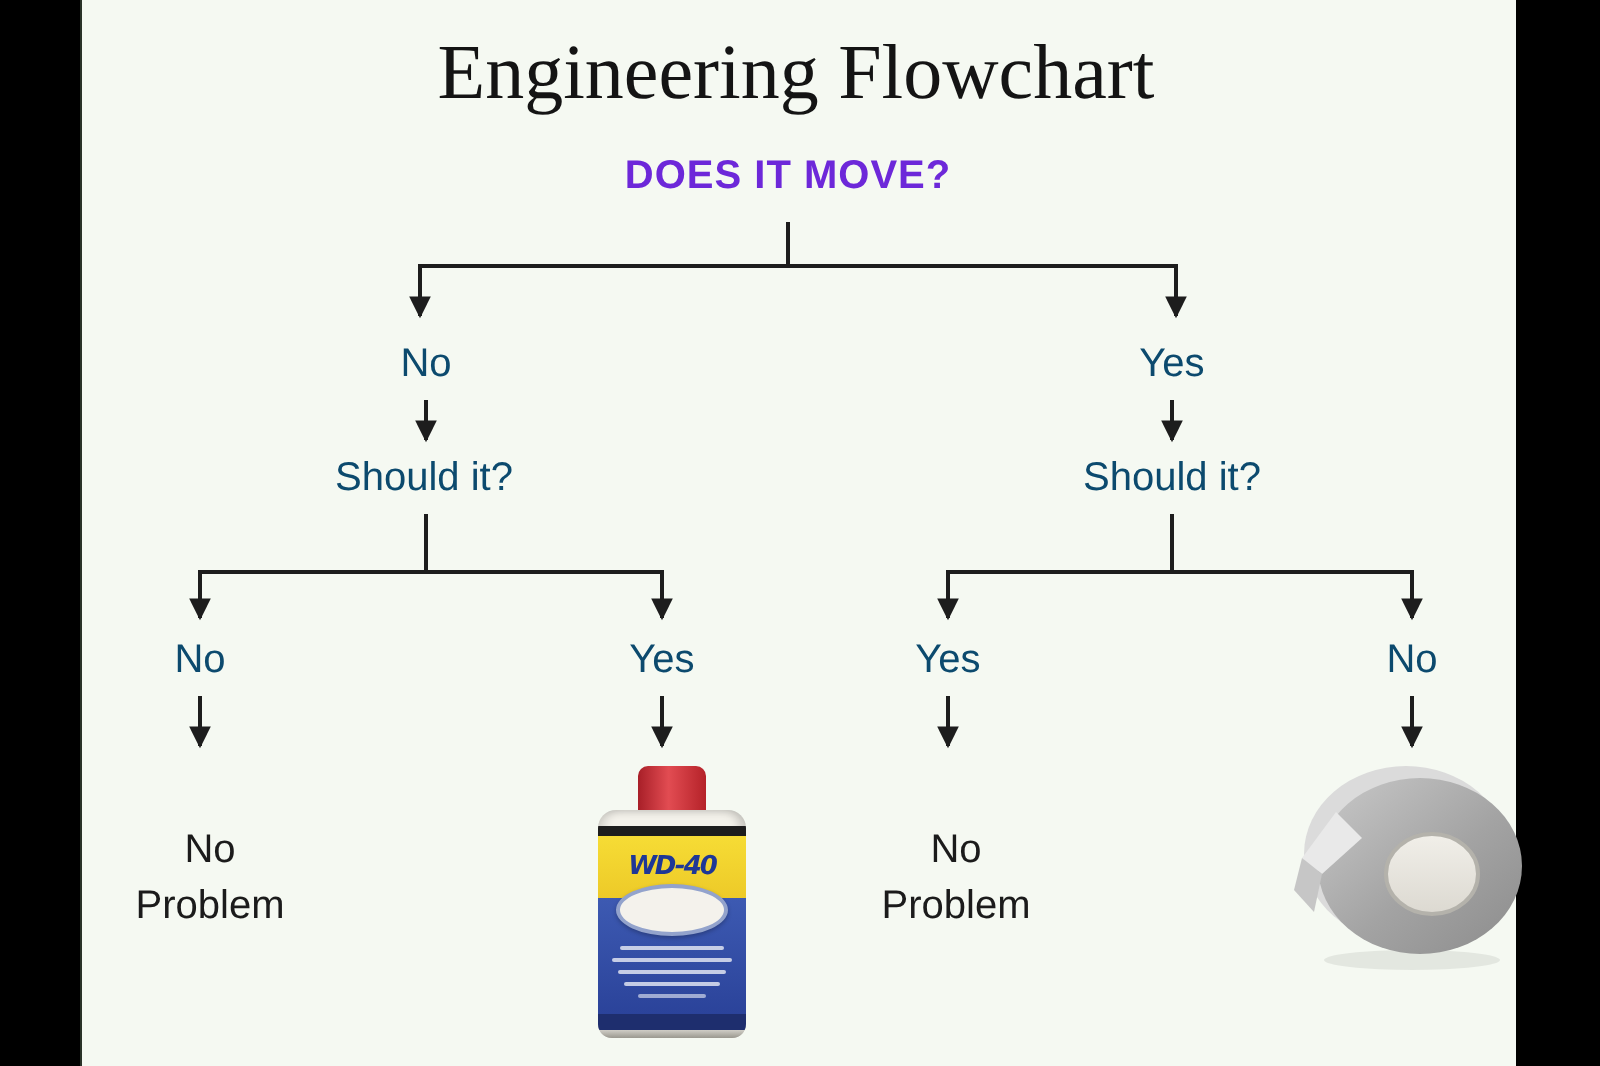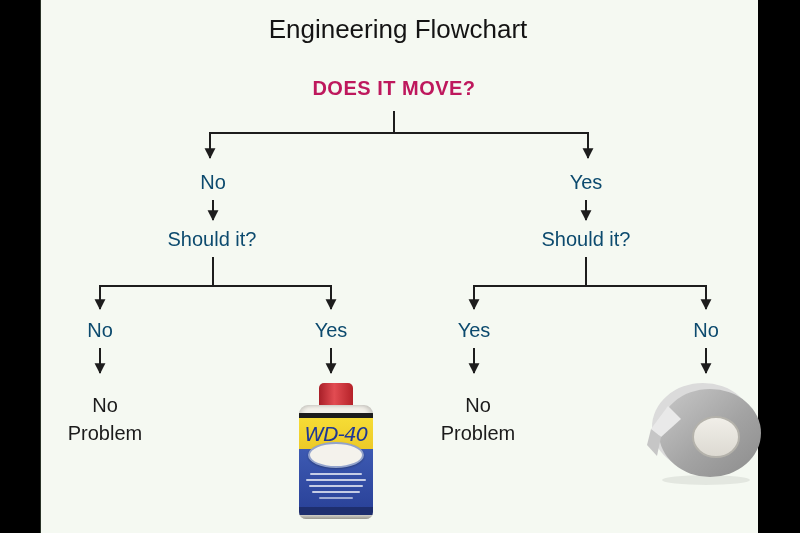--- a/index.html
+++ b/index.html
@@ -8,35 +8,35 @@
     background:#f5f9f2; overflow:hidden;
     font-family:"Liberation Sans", sans-serif;
     color:#1c1c1c;
   }
   .bar { position:absolute; top:0; height:533px; background:#000; }
   .bar.left  { left:0; width:40px; border-right:1px solid #2a3328; }
   .bar.right { left:758px; width:42px; }
 
   .title {
     position:absolute; left:398px; top:14px; transform:translateX(-50%);
-    font-family:Liberation Sans, sans-serif;
-    font-size:26px; color:#141414; white-space:nowrap; letter-spacing:0px;
+    font-family:Liberation Serif, serif;
+    font-size:39px; color:#141414; white-space:nowrap; letter-spacing:0px;
   }
   .rootq {
     position:absolute; left:394px; top:77px; transform:translateX(-50%);
-    font-size:20px; font-weight:bold; color:#be185d; white-space:nowrap; letter-spacing:0.5px;
+    font-size:20px; font-weight:bold; color:#6d28d9; white-space:nowrap; letter-spacing:0.5px;
   }
   .lbl {
     position:absolute; transform:translateX(-50%);
     font-size:20px; color:#0c4a6e; white-space:nowrap;
   }
   .result {
     position:absolute; transform:translateX(-50%);
     font-size:20px; line-height:28px; color:#1b1b1b;
-    width:92px; text-align:center;
+    width:92px; text-align:center;margin-top:20px;
   }
   svg.connectors { position:absolute; left:0; top:0; }
 
   
   .wd40 { position:absolute; left:299px; top:383px; width:74px; height:136px; }
   .wd40-cap {
     width:34px; height:26px; margin:0 auto;
     background:linear-gradient(90deg,#a81f28,#e24c52 45%,#b52229);
     border-radius:5px 5px 2px 2px;
   }
@@ -45,22 +45,22 @@
     background:#f3f1ea; border-radius:9px 9px 7px 7px; overflow:hidden;
     box-shadow: inset 3px 0 4px rgba(0,0,0,0.12), inset -3px 0 5px rgba(0,0,0,0.18);
   }
   .wd40-shoulder { height:8px; }
   .wd40-band { height:5px; background:#1d1d1d; }
   .wd40-yellow {
     height:31px; background:linear-gradient(#f6dc35,#edca28);
     display:flex; align-items:center; justify-content:center;
   }
   .wd40-yellow span {
-    font-family:"DejaVu Sans", sans-serif; font-weight:normal; font-style:italic;
-    font-size:20px; color:#1e3796; letter-spacing:-1px;text-align:center;
+    font-family:"DejaVu Sans", sans-serif; font-weight:bold; font-style:italic;
+    font-size:13px; color:#1e3796; letter-spacing:-1px;text-align:center;
   }
   .wd40-blue {
     position:relative; height:58px;
     background:linear-gradient(#3d5ab2,#2b439a);
   }
   .wd40-oval {
     position:absolute; left:50%; top:-7px; transform:translateX(-50%);
     width:52px; height:22px; border-radius:50%;
     background:#f4f2ec; border:2px solid #93a3cc;
     box-shadow:0 1px 2px rgba(0,0,0,0.25);

